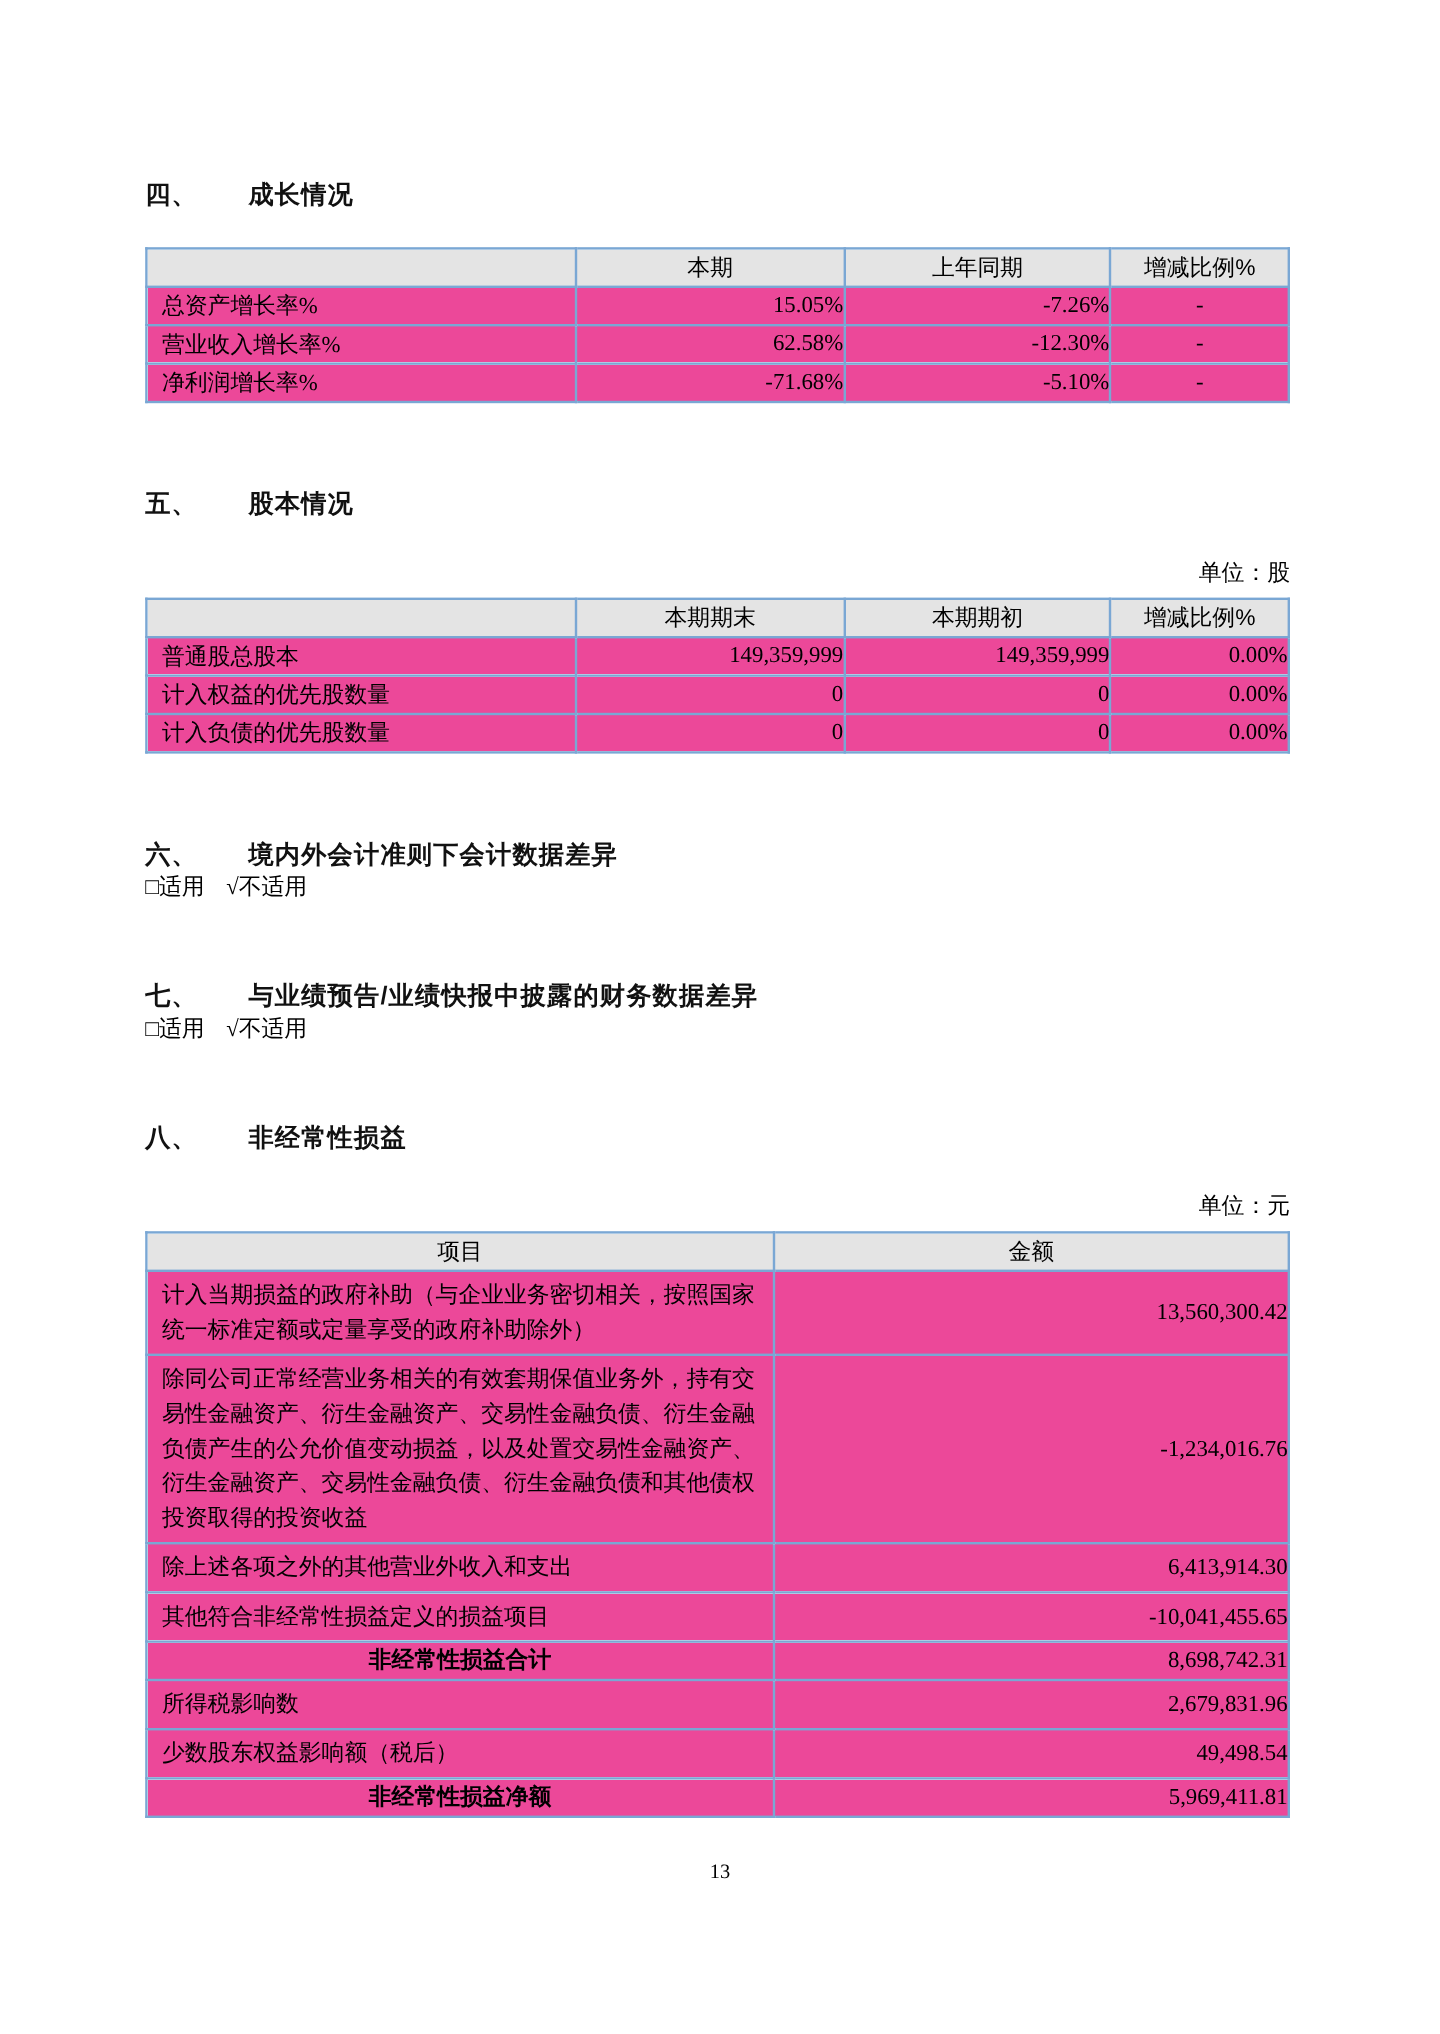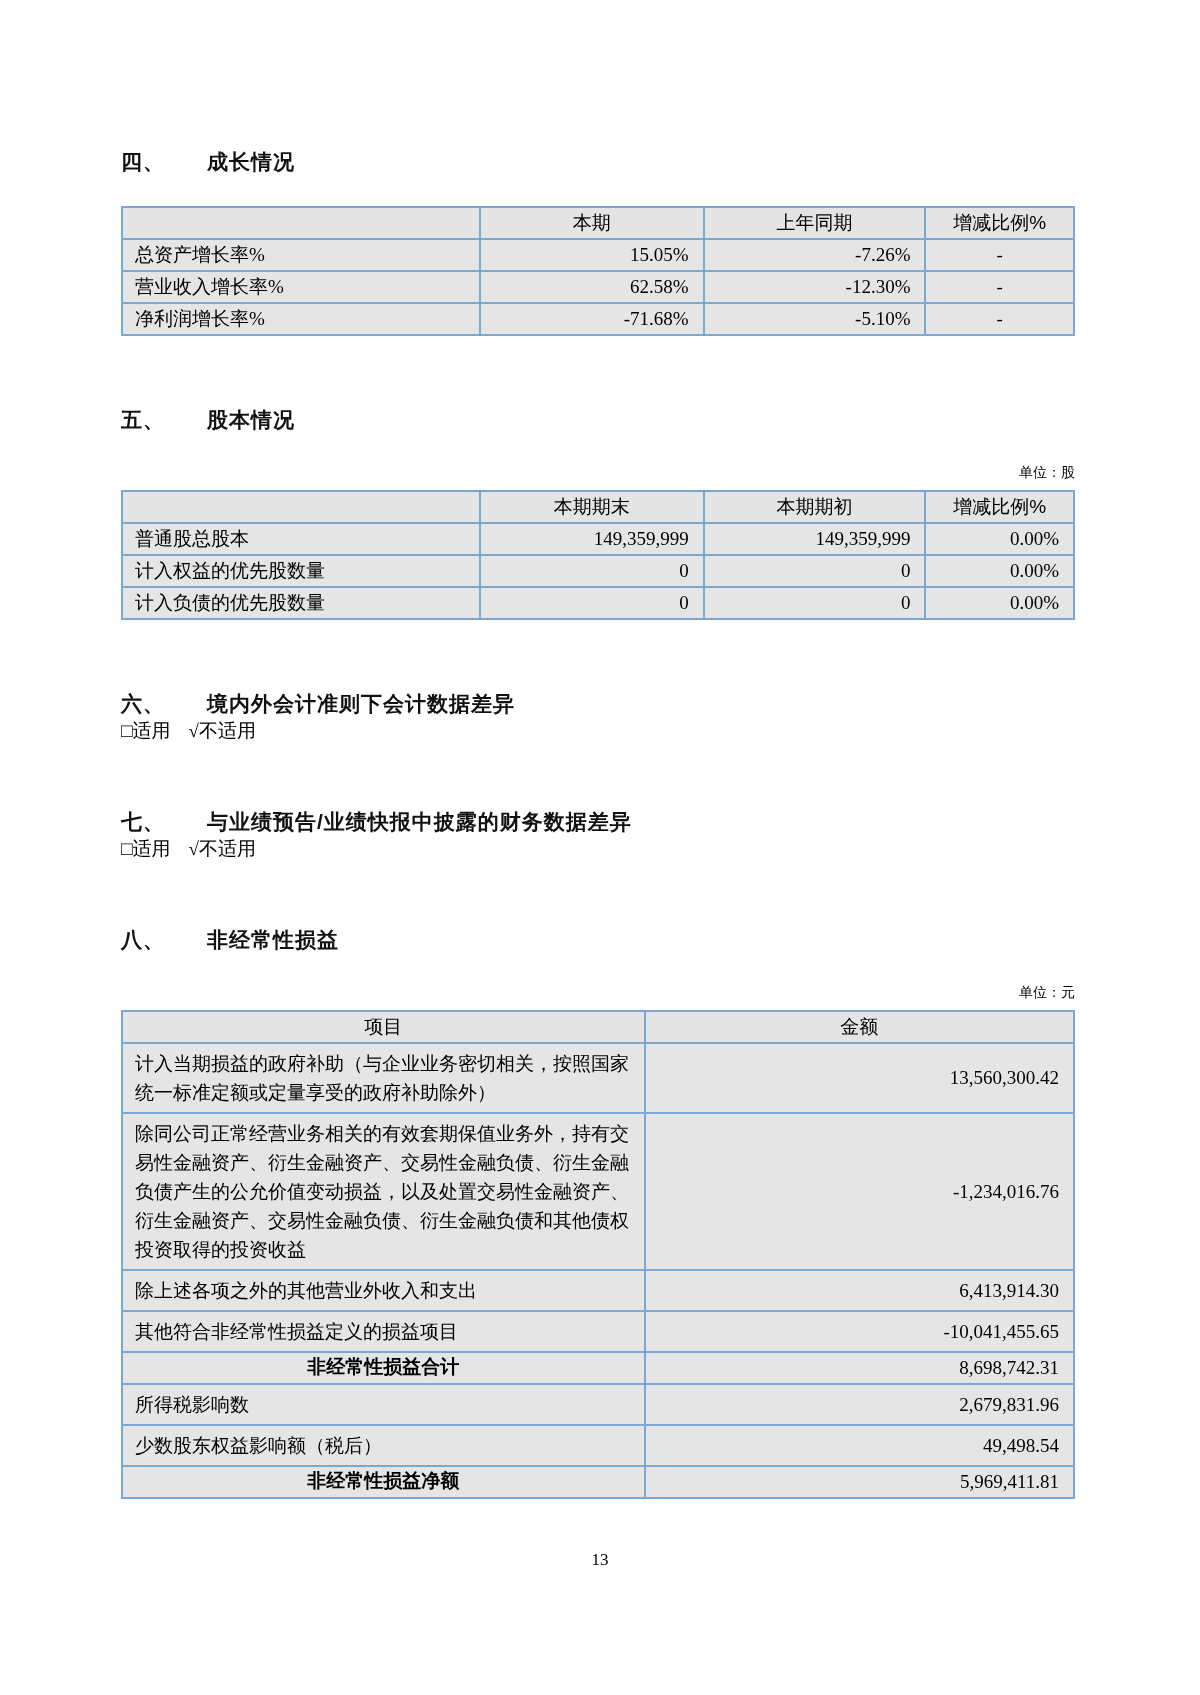--- a/index.html
+++ b/index.html
@@ -14,33 +14,33 @@
   
   .sec-h {
     display:flex; align-items:baseline;
     font-family:"Liberation Sans","DejaVu Sans",sans-serif;
     font-weight:bold; font-size:21px; color:#111;
     letter-spacing:1px;
   }
   .sec-num { width:86px; flex:0 0 86px; }
 
   
-  .unit-line { text-align:right; font-size:14px; margin-top:30px; margin-bottom:8px; }
+  .unit-line { text-align:right; font-size:19px; margin-top:30px; margin-bottom:8px; }
 
   
   table.fin { width:100%; border-collapse:collapse; table-layout:fixed; font-size:19px; }
   table.fin th, table.fin td { border:2px solid #7aa7d4; overflow:hidden; }
   table.fin th {
     background:#e4e4e4; height:32px;
     font-family:"Liberation Sans","DejaVu Sans",sans-serif;
     font-weight:normal; font-size:19px; text-align:center;
   }
-  table.fin td { height:32px; background:#e5e5e5; }
+  table.fin td { height:32px; background:#ec4899; }
   td.lbl  { text-align:left;  padding-left:12px; }
-  td.num  { text-align:right; padding-right:14px; }
+  td.num  { text-align:right; padding-right:0; }
   td.ctr  { text-align:center; }
   td.item { text-align:left; padding:5px 12px 5px 12px; line-height:29px; }
   tr.total td.item {
     text-align:center; padding:0;
     font-family:Liberation Mono, monospace;
     font-weight:bold;
   }
 
   
   .applicability { font-size:19px; }

